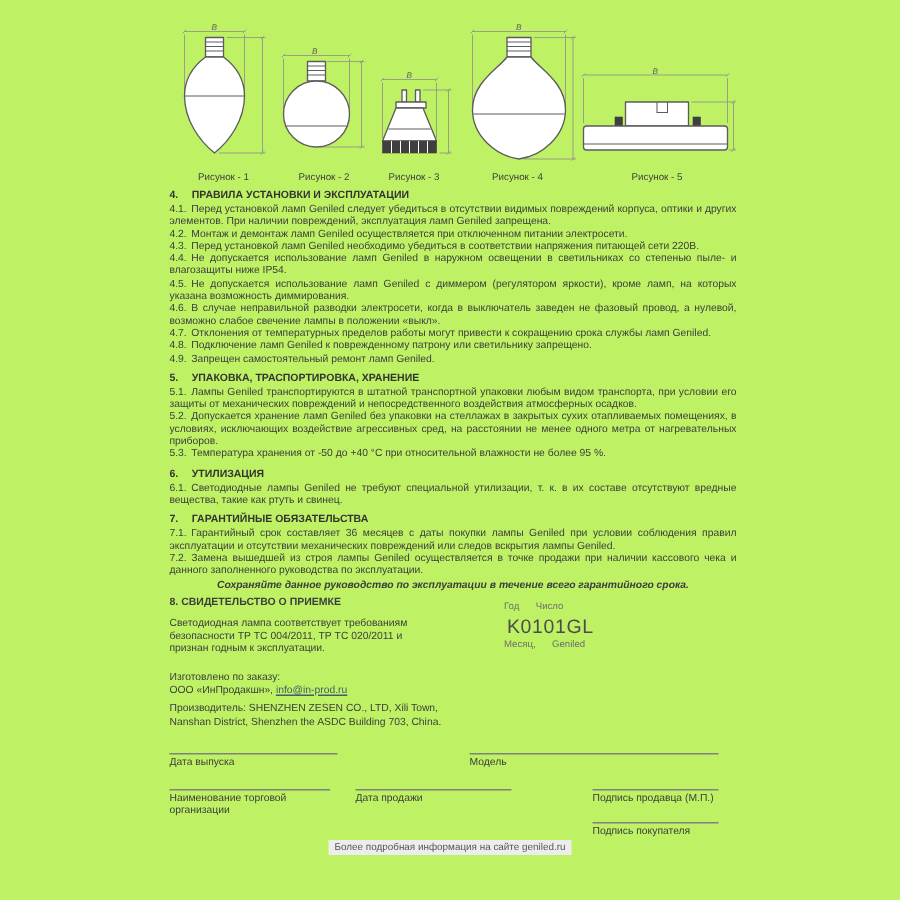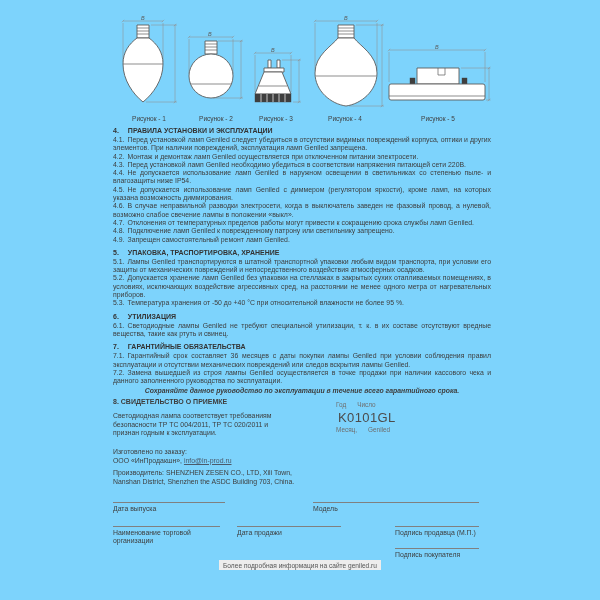--- a/index.html
+++ b/index.html
@@ -1,18 +1,18 @@
 <!DOCTYPE html>
 <html><head>
 <meta charset="utf-8">
 <style>
   html,body{margin:0;padding:0;background:#fff;}
   body{width:600px;height:600px;font-family:"Liberation Sans",sans-serif;color:#3d3d3d;
        -webkit-font-smoothing:antialiased;}
-  .page{position:relative;width:600px;height:600px;overflow:hidden;background:#7dd3fc;}
+  .page{position:relative;width:600px;height:600px;overflow:hidden;background:#bef264;}
   .flow{position:absolute;left:113px;top:16px;width:378px;}
 
   
   .figs{display:flex;justify-content:space-between;align-items:flex-end;}
   figure{margin:0;display:flex;flex-direction:column;align-items:center;}
   figcaption{font-size:6.5px;color:#3f3f3f;margin-top:3px;white-space:nowrap;}
   svg{display:block;}
   .outline{fill:#fff;stroke:#5c5c5c;stroke-width:0.9;stroke-linejoin:round;}
   .thin{stroke:#5c5c5c;stroke-width:0.7;fill:none;}
   .dim{stroke:#8f8f8f;stroke-width:0.55;fill:none;}

